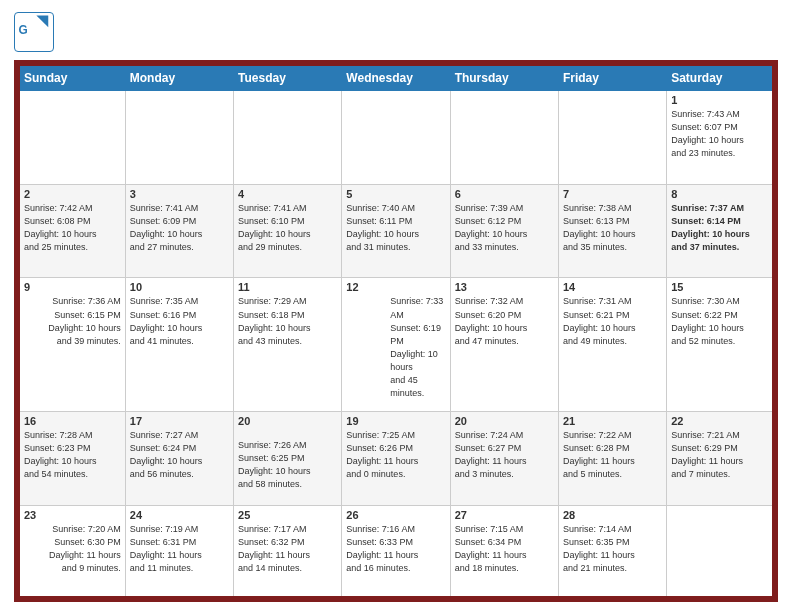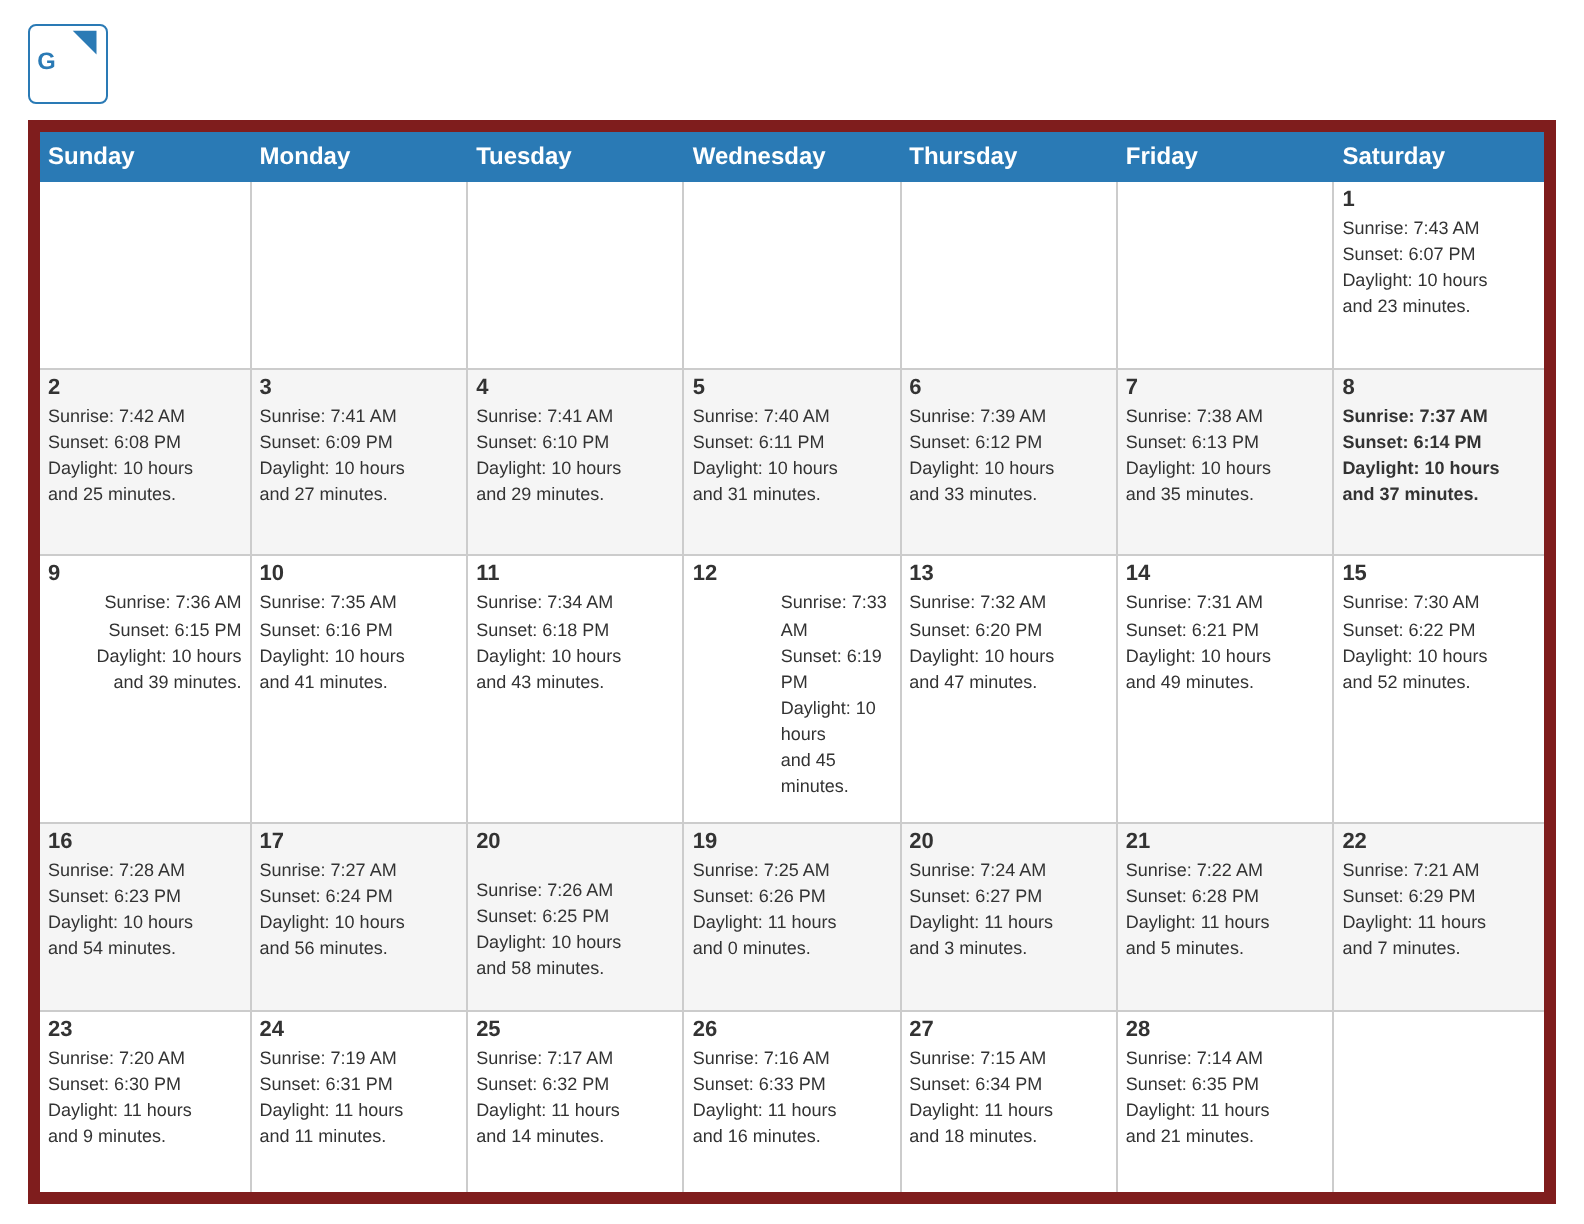--- a/index.html
+++ b/index.html
@@ -210,21 +210,21 @@
           </td>
           <td>
             <span class="day-num">10</span>
             <div class="day-info" style="white-space: pre-line;">Sunrise: 7:35 AM
 Sunset: 6:16 PM
 Daylight: 10 hours
 and 41 minutes.</div>
           </td>
           <td>
             <span class="day-num">11</span>
-            <div class="day-info" style="white-space: pre-line;">Sunrise: 7:34 AM
+            <div class="day-info" style="white-space: pre-line;">Sunrise: 7:29 AM
 Sunset: 6:18 PM
 Daylight: 10 hours
 and 43 minutes.</div>
           </td>
           <td>
             <span class="day-num">12</span>
             <div class="day-info" style="white-space: pre-line; margin-left: 44px;">Sunrise: 7:33 AM
 Sunset: 6:19 PM
 Daylight: 10 hours
 and 45 minutes.</div>
@@ -298,21 +298,21 @@
             <span class="day-num">22</span>
             <div class="day-info" style="white-space: pre-line;">Sunrise: 7:21 AM
 Sunset: 6:29 PM
 Daylight: 11 hours
 and 7 minutes.</div>
           </td>
         </tr>
         <tr>
           <td>
             <span class="day-num">23</span>
-            <div class="day-info" style="white-space: pre-line;">Sunrise: 7:20 AM
+            <div class="day-info" style="white-space: pre-line; text-align: right;">Sunrise: 7:20 AM
 Sunset: 6:30 PM
 Daylight: 11 hours
 and 9 minutes.</div>
           </td>
           <td>
             <span class="day-num">24</span>
             <div class="day-info" style="white-space: pre-line;">Sunrise: 7:19 AM
 Sunset: 6:31 PM
 Daylight: 11 hours
 and 11 minutes.</div>

